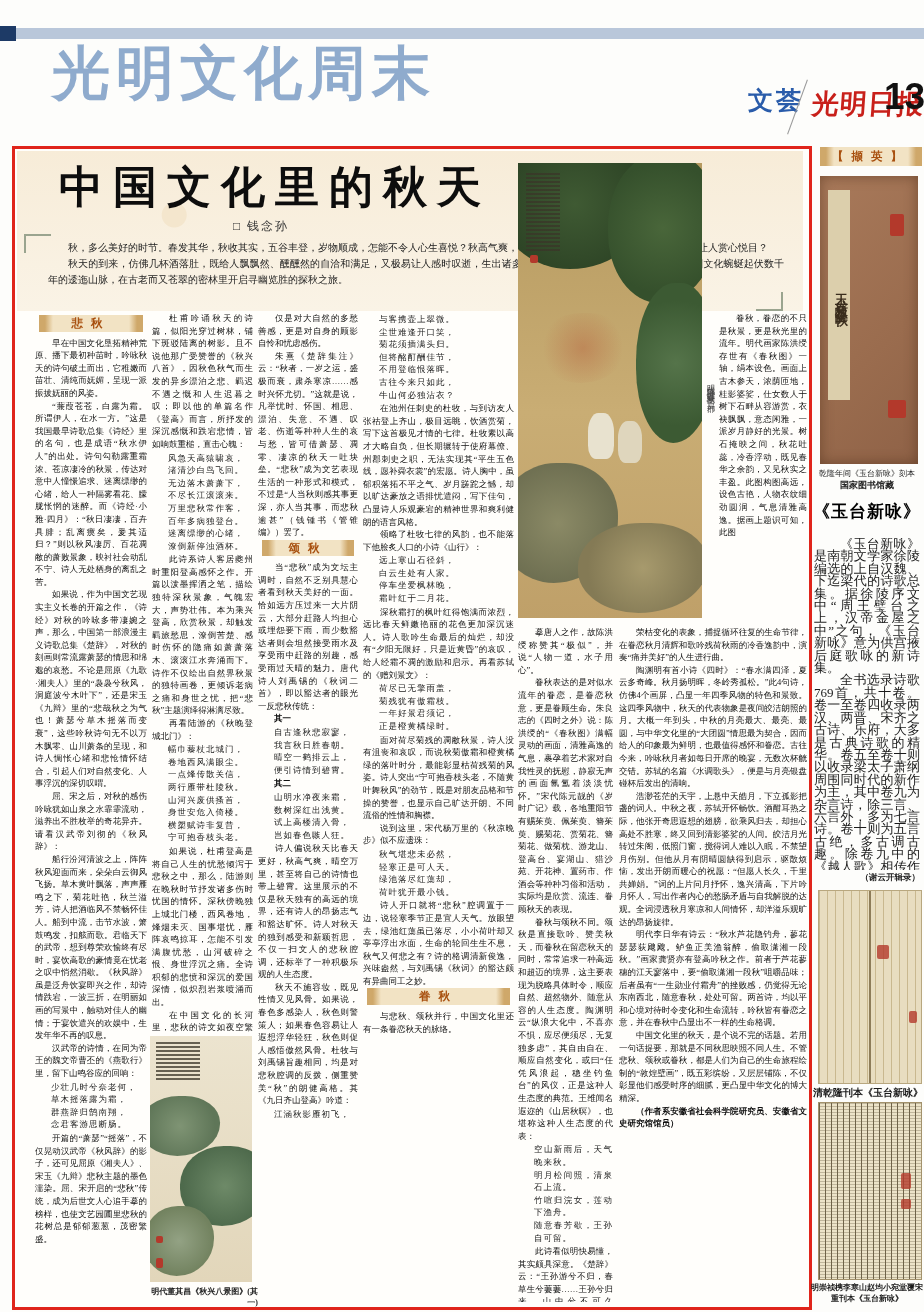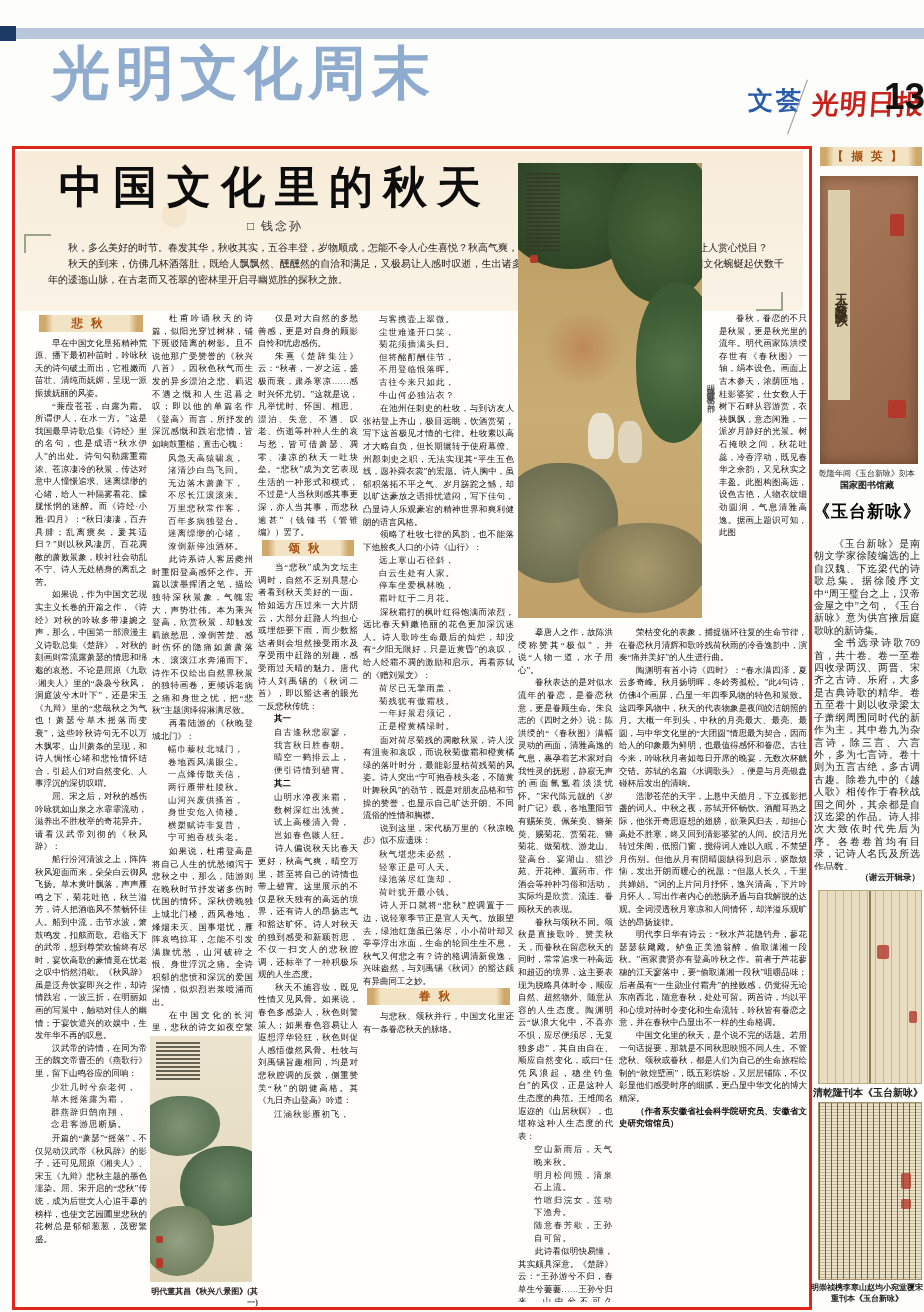--- a/index.html
+++ b/index.html
@@ -18,21 +18,21 @@
   .page-num{left:884px;top:76px;font-size:37px;font-weight:bold;color:#111;font-family:"Liberation Sans",sans-serif;}
   .slash{left:797px;top:78px;width:1px;height:58px;background:#9a9a9a;transform:rotate(20deg);}
   .dateline{left:558px;top:146px;width:256px;font-size:9px;font-weight:bold;color:#222;font-family:"Liberation Sans",sans-serif;}
   
   .art-box{left:12px;top:146px;width:794px;height:1158px;border:3px solid #e0251b;background:#fffefb;}
   .title-strip{left:17px;top:151px;width:786px;height:160px;
      background:radial-gradient(circle at 20% 40%, #f4e6cd 0 12px, transparent 13px),
                 radial-gradient(circle at 70% 70%, #f4e6cd 0 12px, transparent 13px),
                 linear-gradient(180deg,#f7ecd8,#faf3e6);}
   .art-title{left:30px;top:158px;width:490px;text-align:center;font-size:44px;font-weight:900;letter-spacing:10px;color:#0d0d0d;}
-  .art-byline{left:30px;top:218px;width:490px;text-align:center;font-size:12px;color:#333;letter-spacing:2px;}
+  .art-byline{left:16px;top:218px;width:490px;text-align:center;font-size:12px;color:#333;letter-spacing:2px;}
   .intro{left:48px;top:240px;width:736px;height:64px;font-size:10px;line-height:16px;color:#222;text-align:justify;overflow:hidden;}
   .intro p{margin:0;text-indent:2em;}
   .corner{width:26px;height:18px;}
   .corner.tl{left:24px;top:234px;border-left:1px solid #9aa48f;border-top:1px solid #9aa48f;box-shadow:3px 3px 0 -2px #9aa48f inset;}
   .corner.br{left:756px;top:292px;border-right:1px solid #9aa48f;border-bottom:1px solid #9aa48f;box-shadow:-3px -3px 0 -2px #9aa48f inset;}
   
   .col{font-size:8.5px;line-height:12.6px;text-align:justify;overflow:hidden;color:#111;}
   .col p{margin:0;text-indent:2em;}
   .poem{margin:1px 0 1px 16px;line-height:12.6px;color:#222;}
   .poem div{letter-spacing:1px;}
@@ -49,21 +49,21 @@
   .c2cap{left:146px;top:1286px;width:112px;text-align:right;font-size:8px;font-weight:bold;color:#222;}
   .seal{position:absolute;background:#b3392b;border-radius:2px;}
   .inscr{position:absolute;background:repeating-linear-gradient(180deg,#3a3528 0 2px,transparent 2px 4px);opacity:.75;}
   
   .sb-ribbon{left:816px;top:146px;width:102px;}
   .sb-cover{left:820px;top:176px;width:98px;height:288px;background:linear-gradient(135deg,#a8795a,#9a6c4e 60%,#8f6247);box-shadow:inset 0 0 14px rgba(60,30,10,.45);}
   .sb-cover .label{position:absolute;left:8px;top:14px;width:22px;height:210px;background:#dccfac;writing-mode:vertical-rl;font-size:13px;letter-spacing:4px;color:#3a2d1d;text-align:center;font-weight:bold;}
   .sb-cap1{left:812px;top:468px;width:110px;text-align:center;font-size:8px;color:#222;}
   .sb-cap1 .l2{font-weight:bold;font-size:9px;}
   .sb-title{left:812px;top:500px;width:110px;text-align:center;font-size:17px;font-weight:900;letter-spacing:1px;color:#000;}
-  .sb-body{left:814px;top:538px;width:106px;height:332px;font-size:10px;line-height:12.4px;text-align:justify;overflow:hidden;}
+  .sb-body{left:814px;top:538px;width:106px;height:332px;font-size:13px;line-height:12.4px;text-align:justify;overflow:hidden;}
   .sb-body p{margin:0;text-indent:2em;}
   .sb-credit{left:814px;top:872px;width:106px;text-align:right;font-size:8.5px;font-weight:bold;}
   .sb-img2{left:818px;top:890px;width:102px;height:192px;background:#e8ddc0;border:1px solid #b8a77f;
      background-image:linear-gradient(90deg,transparent 0 49%,#8d7c59 49% 51%,transparent 51%),
      repeating-linear-gradient(90deg,#c9b88f 0 1px,transparent 1px 8px);}
   .sb-cap2{left:812px;top:1086px;width:112px;text-align:center;font-size:10px;font-weight:bold;}
   .sb-img3{left:818px;top:1102px;width:102px;height:176px;background:#ece3c8;border:1px solid #a3926c;
      background-image:repeating-linear-gradient(90deg,#6e6248 0 1px,transparent 1px 6px),
      repeating-linear-gradient(180deg,rgba(110,98,72,.35) 0 1px,transparent 1px 3px);}
   .sb-cap3{left:810px;top:1282px;width:114px;text-align:center;font-size:8px;font-weight:bold;line-height:11px;}

